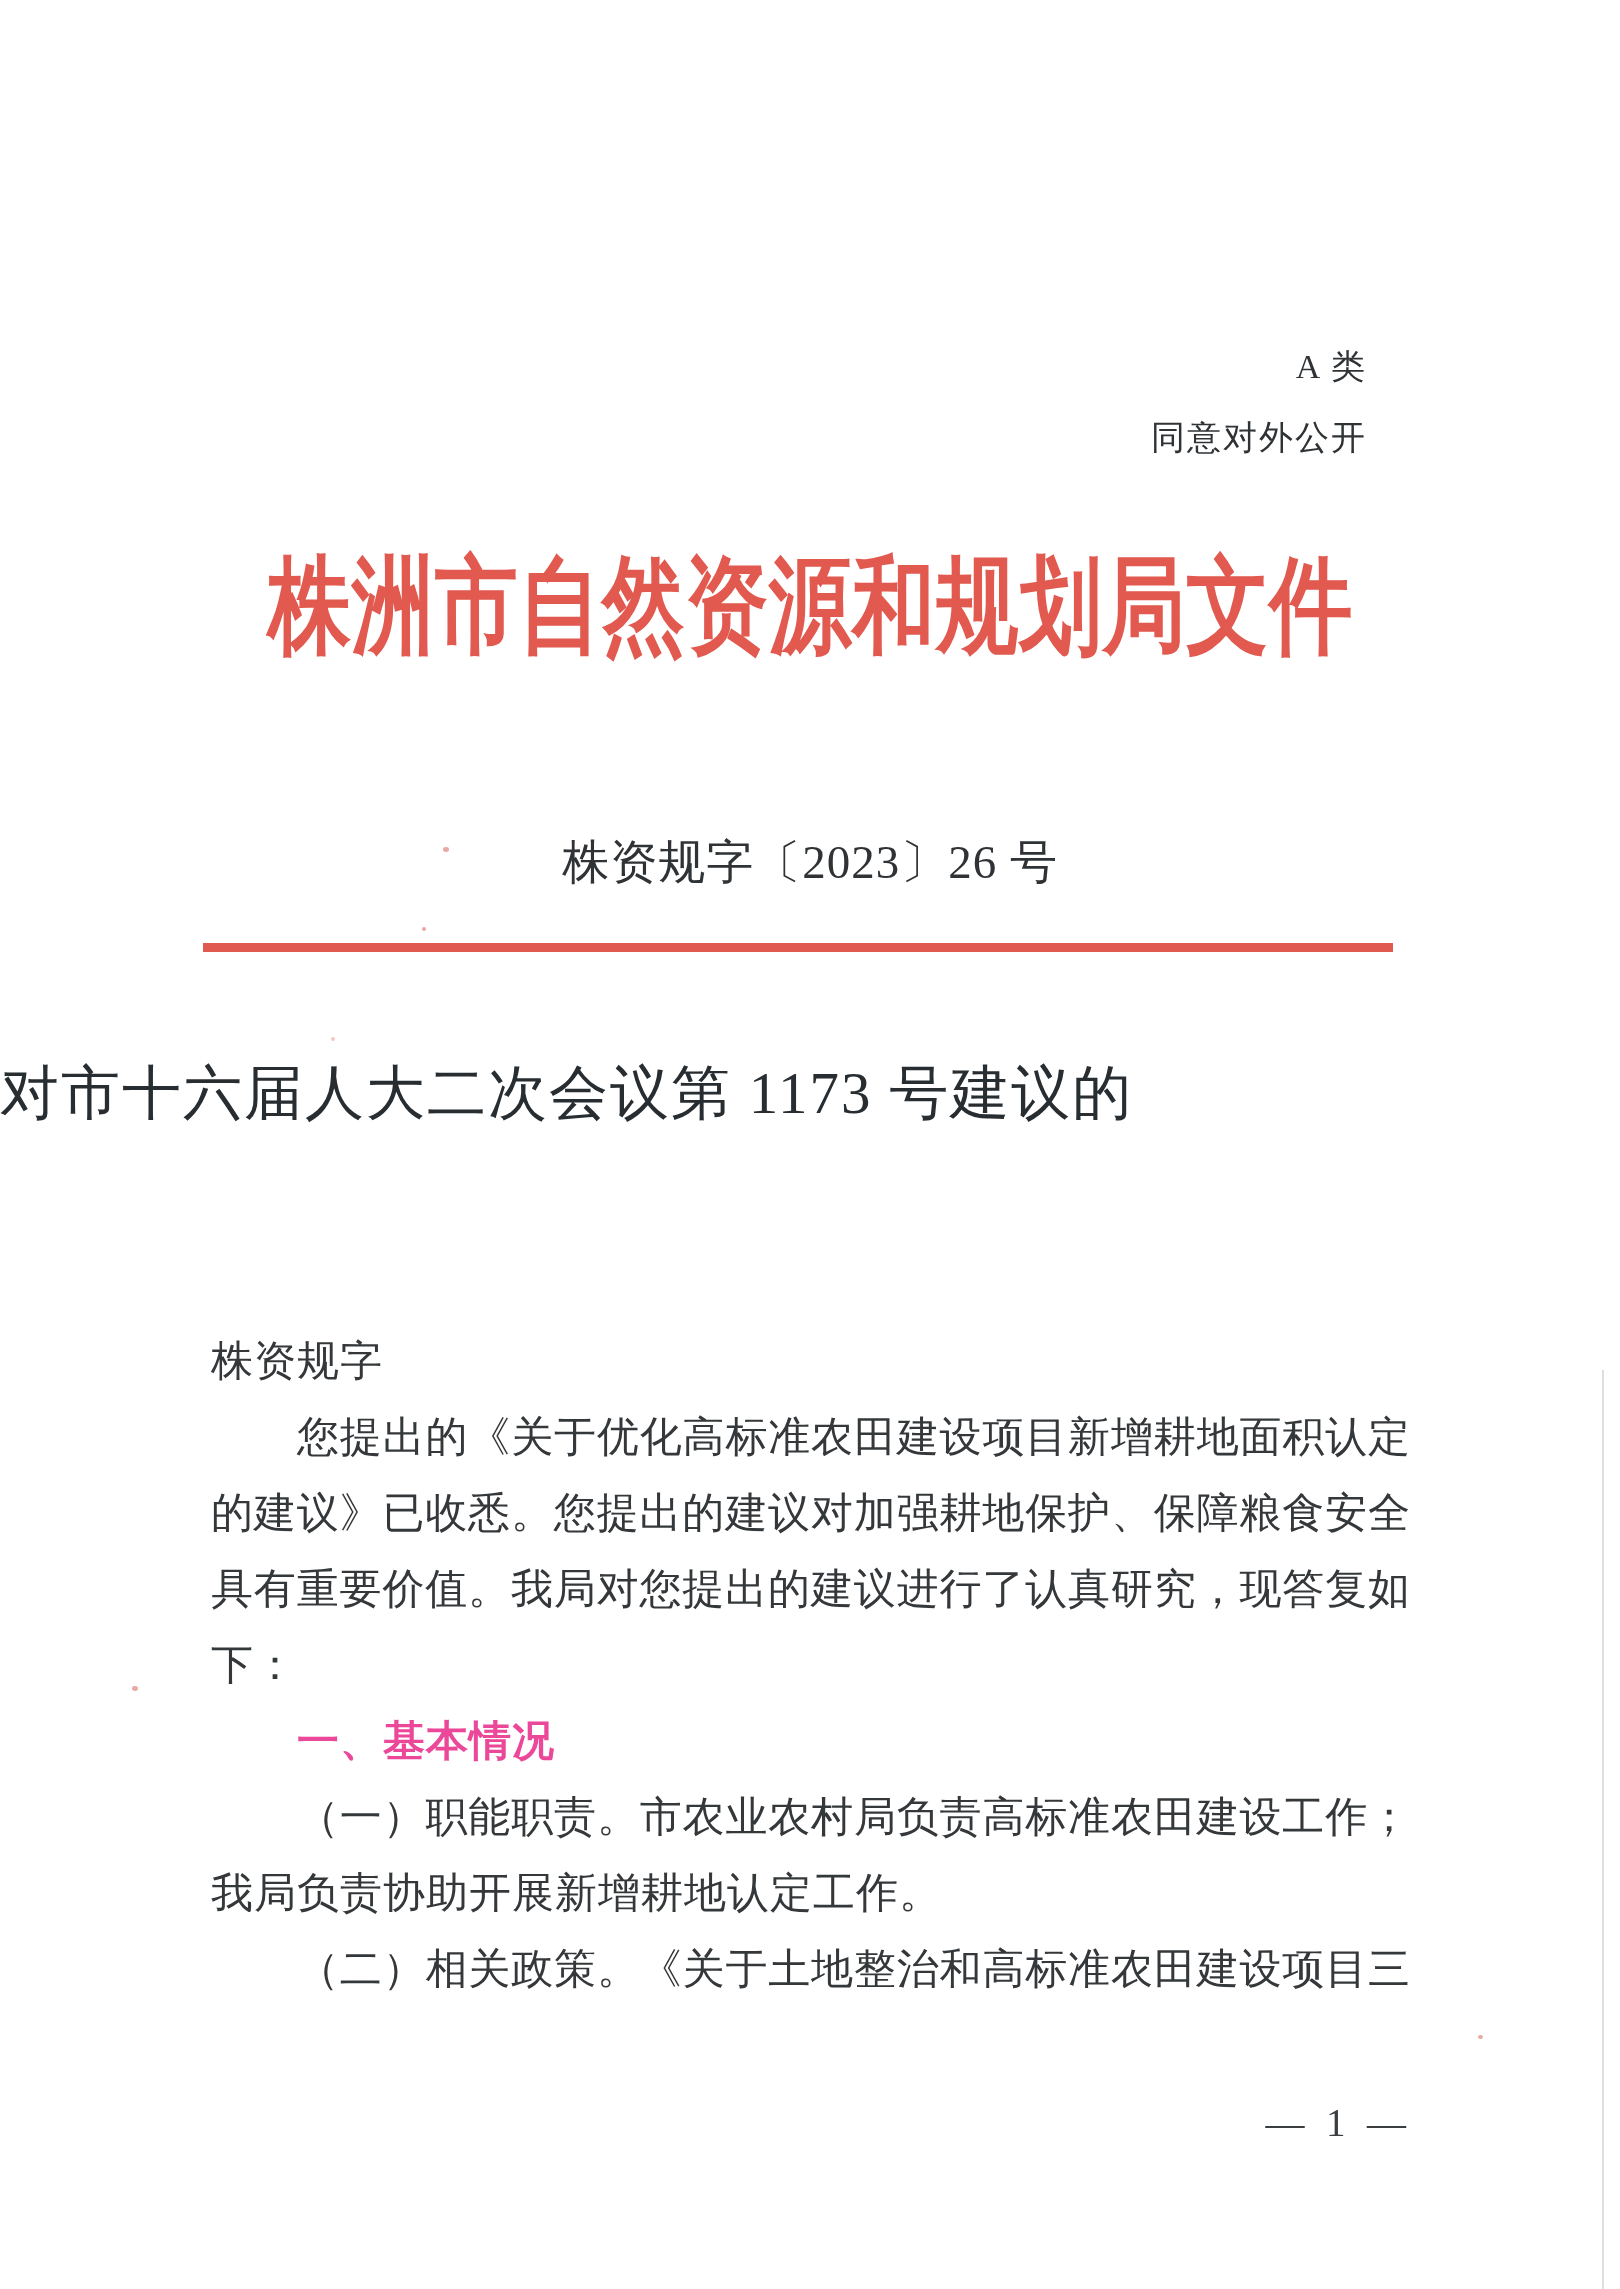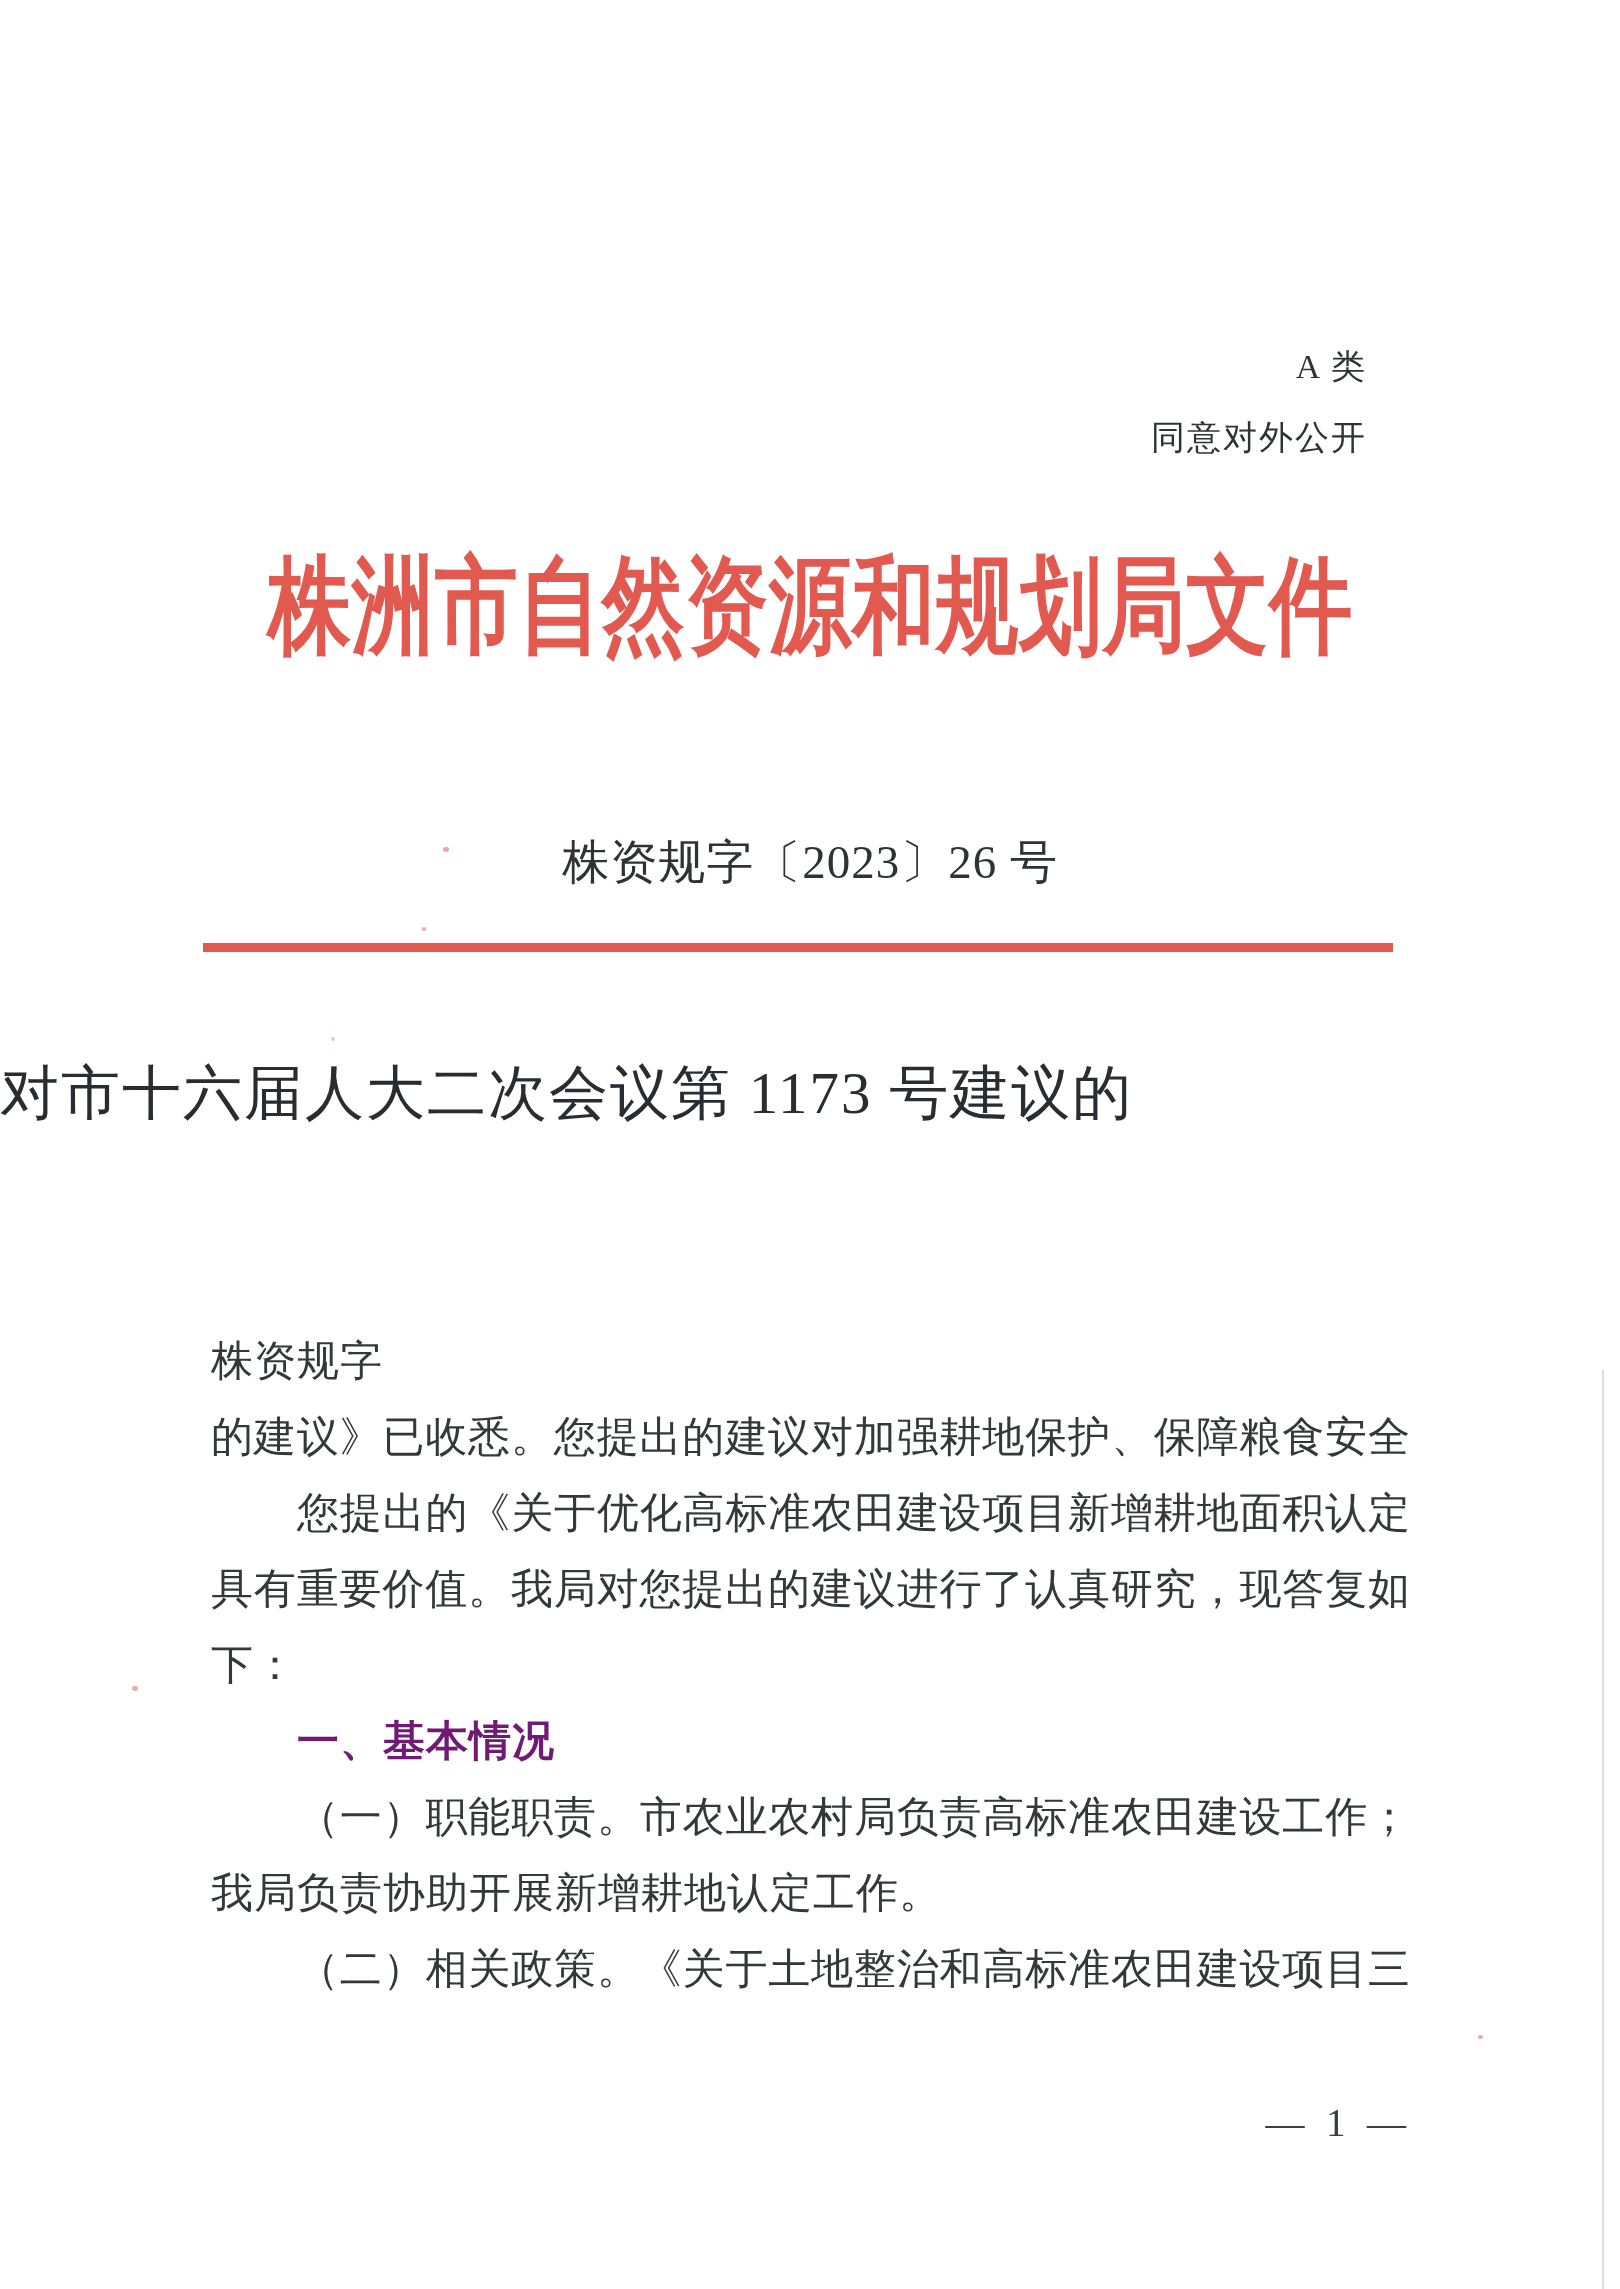--- a/index.html
+++ b/index.html
@@ -100,21 +100,21 @@
   .body-line.justify {
     white-space: normal;
     text-align: justify;
     text-align-last: justify;
     letter-spacing: 0;
   }
   .body-line.indent { padding-left: 86px; }
   .body-line.heading {
     font-family: "Liberation Sans", "DejaVu Sans", sans-serif;
     font-weight: bold;
-    color: #701a75;
+    color: #ec4899;
   }
 
   .page-number {
     position: absolute;
     top: 2098px;
     right: 208px;
     font-size: 39px;
     line-height: 49px;
     color: #3a3e40;
     letter-spacing: 5.9px;
@@ -156,22 +156,22 @@
 <div class="doc-number">株资规字〔2023〕26 号</div>
 
 <div class="red-rule"></div>
 
 <div class="reply-title">
   <div>对市十六届人大二次会议第 1173 号建议的</div>
 </div>
 
 <div class="body-block">
     <div class="body-line">株资规字</div>
+    <div class="body-line indent justify">您提出的《关于优化高标准农田建设项目新增耕地面积认定</div>
     <div class="body-line justify">的建议》已收悉。您提出的建议对加强耕地保护、保障粮食安全</div>
-    <div class="body-line indent justify">您提出的《关于优化高标准农田建设项目新增耕地面积认定</div>
     <div class="body-line justify">具有重要价值。我局对您提出的建议进行了认真研究，现答复如</div>
     <div class="body-line">下：</div>
     <div class="body-line indent heading">一、基本情况</div>
     <div class="body-line indent justify">（一）职能职责。市农业农村局负责高标准农田建设工作；</div>
     <div class="body-line">我局负责协助开展新增耕地认定工作。</div>
     <div class="body-line indent justify">（二）相关政策。《关于土地整治和高标准农田建设项目三</div>
   </div>
 
 <div class="page-number">— 1 —</div>
 

